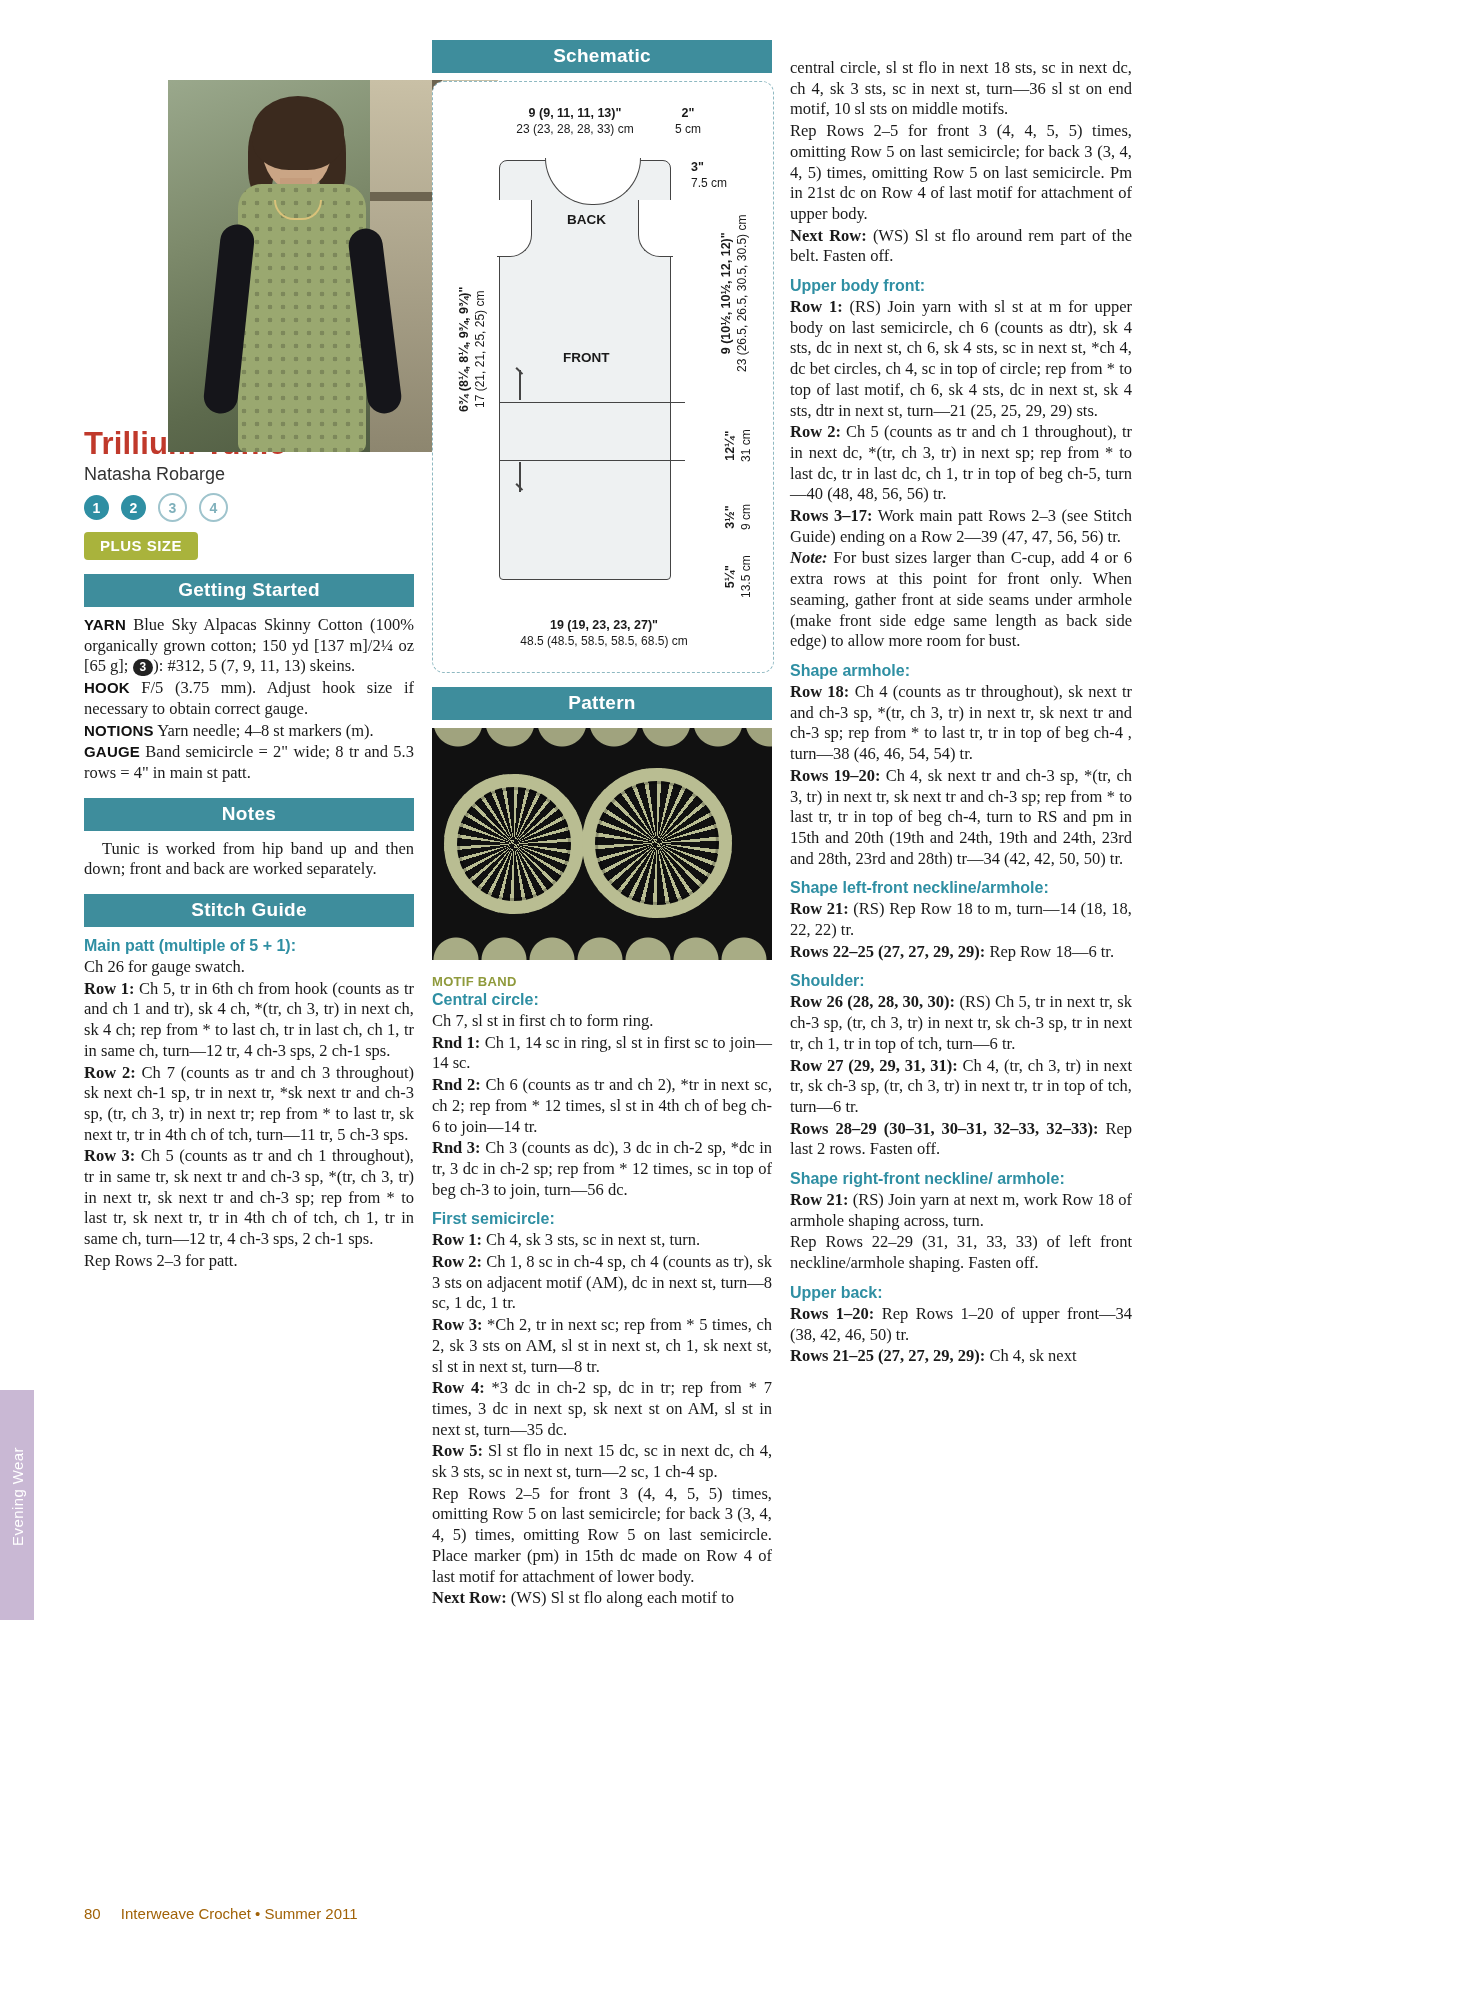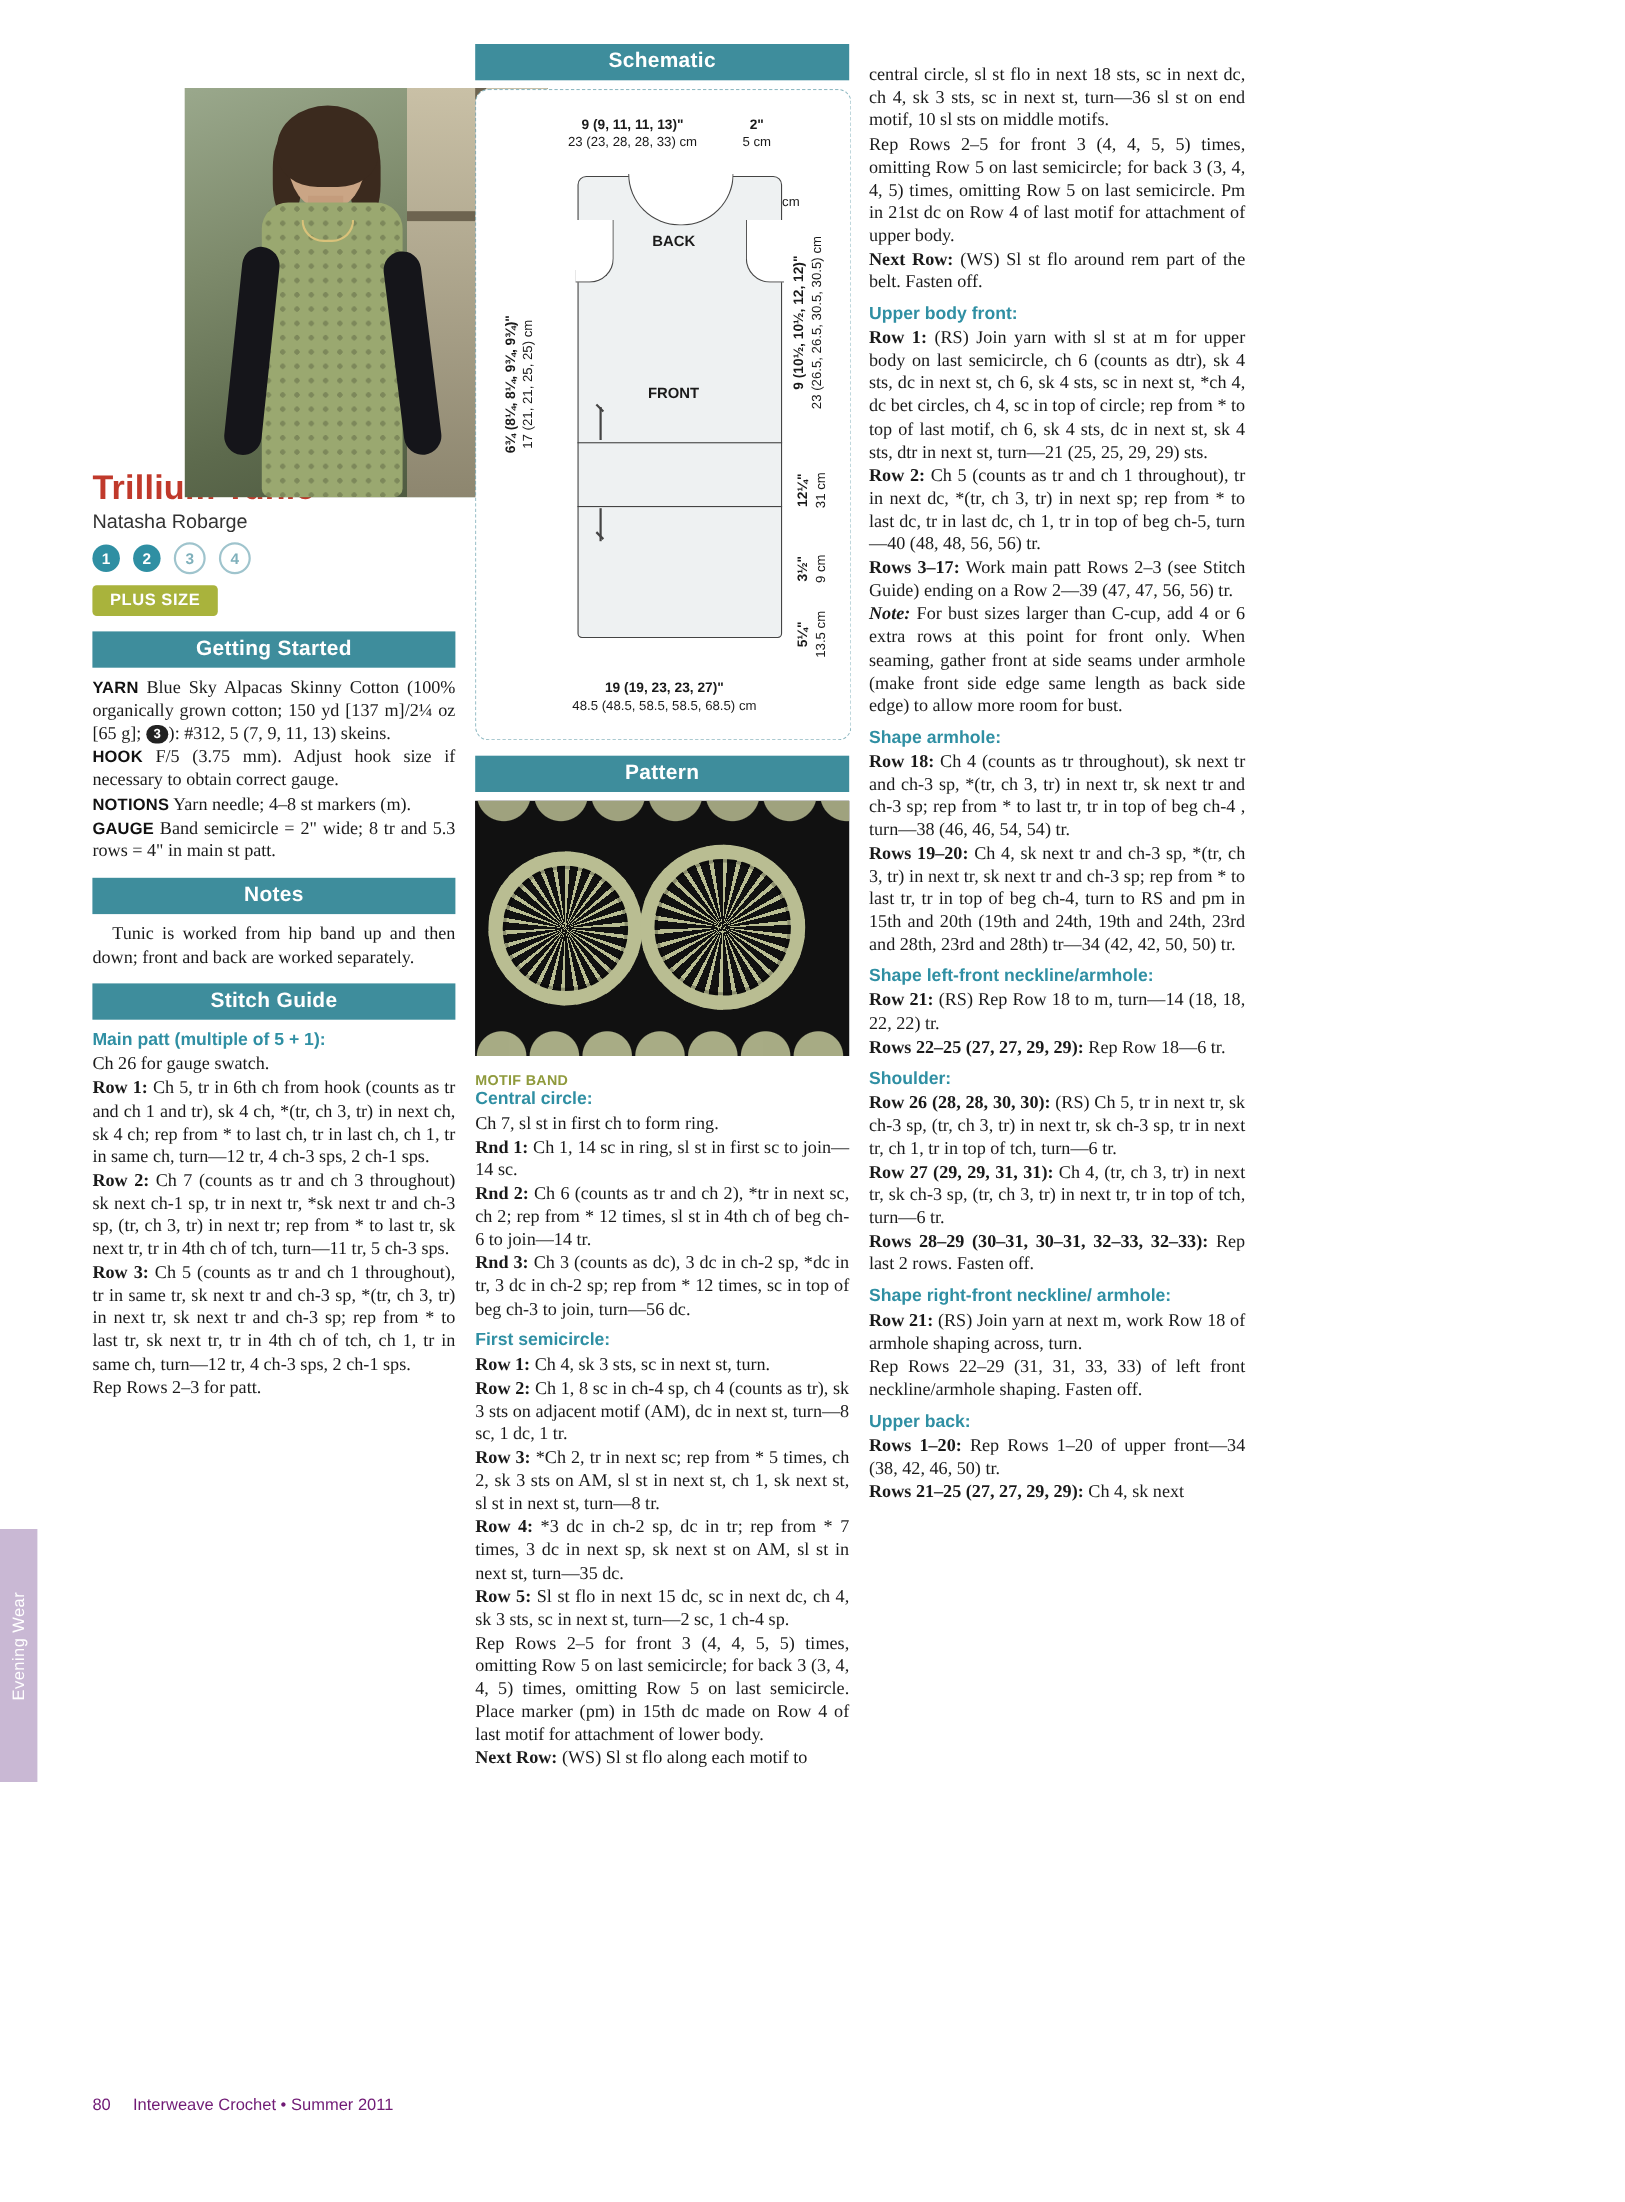--- a/index.html
+++ b/index.html
@@ -160,21 +160,21 @@
     padding:5px 16px 6px;border-radius:4px;letter-spacing:.5px;
   }
 
   
   .schem{
     position:relative;width:340px;height:590px;
     border:1px dashed #8fb9c2;border-radius:12px;background:#fff;
     margin-top:2px;
   }
   .schem .garment{
-    position:absolute;left:92px;top:78px;width:186px;height:420px;
+    position:absolute;left:66px;top:78px;width:172px;height:420px;
   }
   .gshape{
     position:absolute;inset:0;
     background:#eef1f2;border:1.3px solid #444;
     border-radius:8px 8px 4px 4px;
   }
   .neckcut{
     position:absolute;left:46px;top:-2px;width:94px;height:46px;
     background:#fff;border:1.3px solid #444;border-top:none;
     border-radius:0 0 48px 48px;
@@ -232,21 +232,21 @@
       radial-gradient(circle at 182px -6px, #b9bd92 24px, transparent 25px),
       radial-gradient(circle at 234px -6px, #b9bd92 24px, transparent 25px),
       radial-gradient(circle at 286px -6px, #b9bd92 24px, transparent 25px),
       radial-gradient(circle at 338px -6px, #b9bd92 24px, transparent 25px);
     opacity:.85;
   }
 
   
   .footer{
     position:absolute;left:84px;top:1905px;
-    font-family:"Liberation Sans",sans-serif;font-size:15px;color:#701a75;
+    font-family:"Liberation Sans",sans-serif;font-size:15px;color:#a16207;
   }
   .footer .pg{margin-right:16px;}
 
   .yarnweight{
     display:inline-block;background:#222;color:#fff;border-radius:9px;
     font-family:"Liberation Sans",sans-serif;font-size:12px;font-weight:bold;
     padding:1px 7px;vertical-align:middle;
   }
 </style>
 </head>

